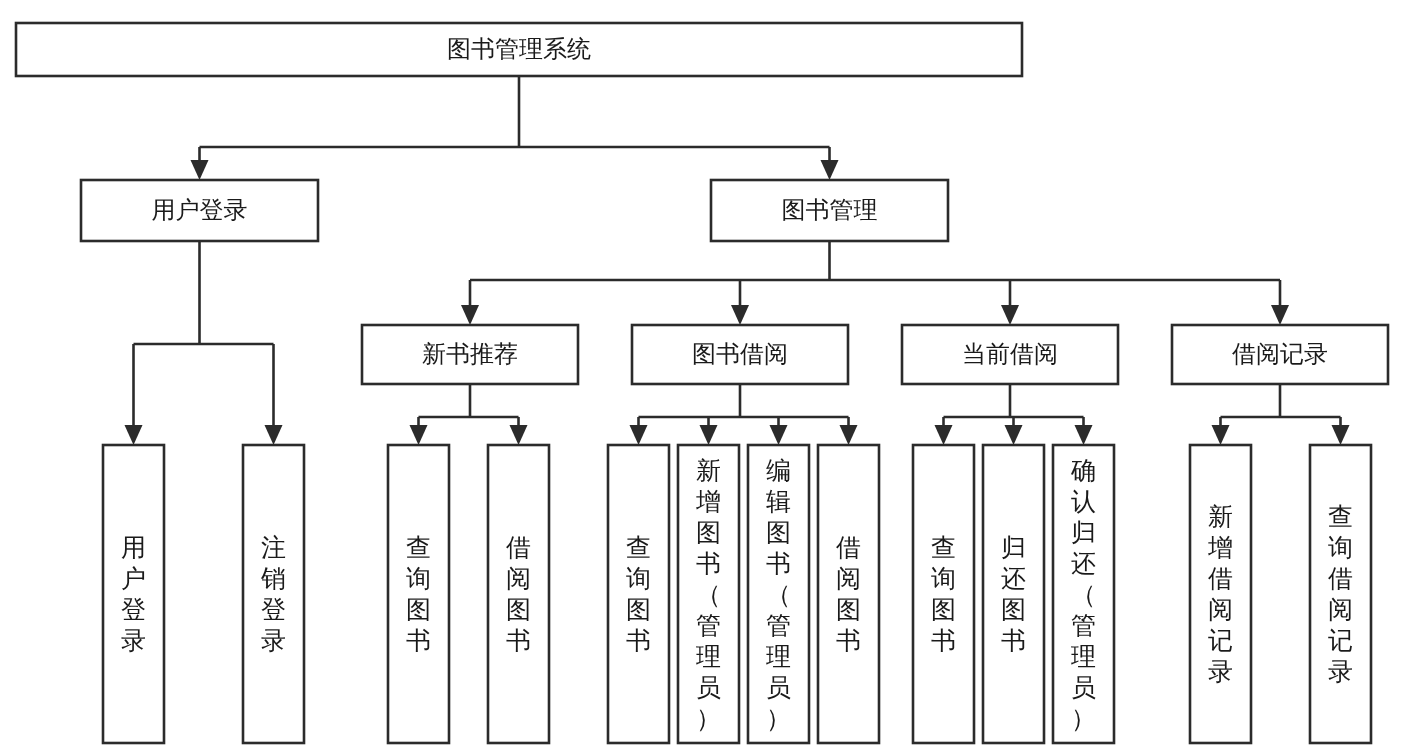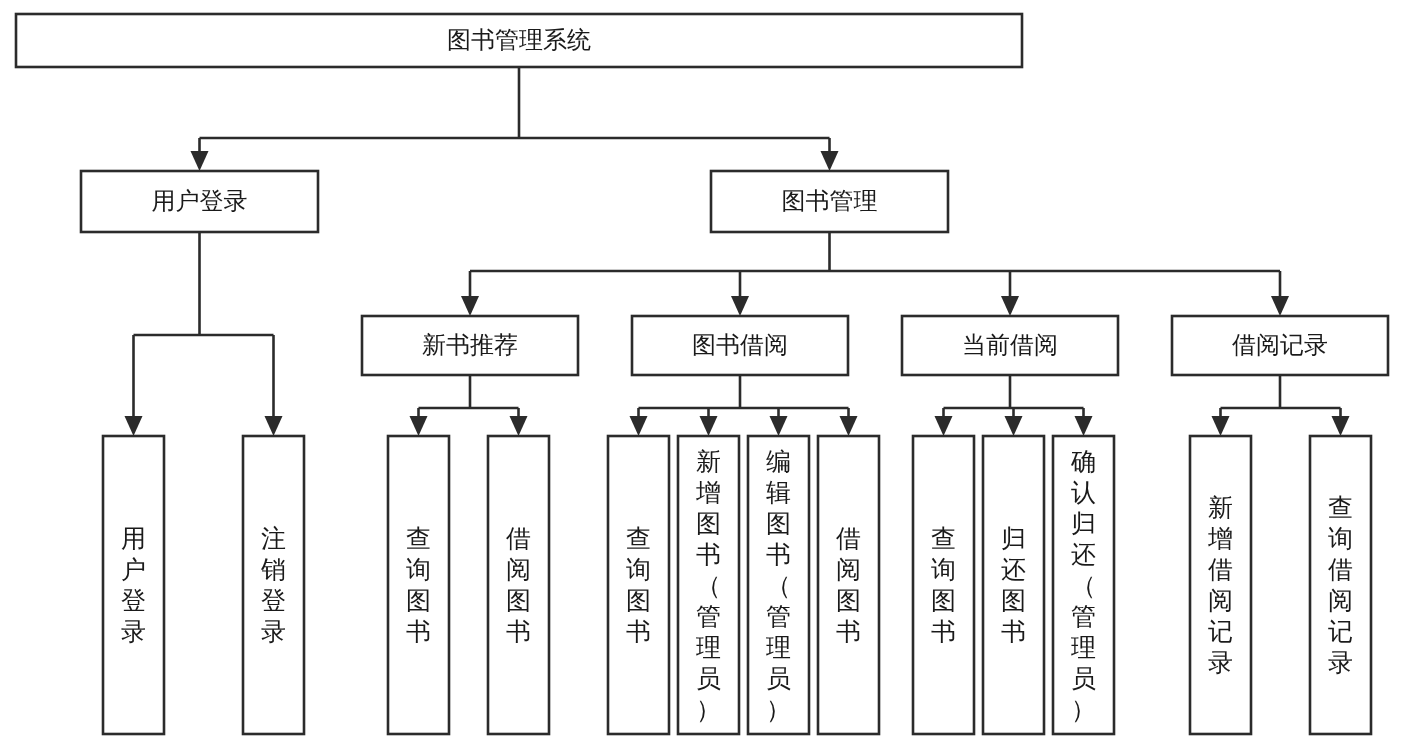--- a/index.html
+++ b/index.html
@@ -10,21 +10,21 @@
   body {
     width: 1405px;
     height: 747px;
     font-family: "Liberation Sans", sans-serif;
     overflow: hidden;
     position: relative;
   }
   #diagram-root {
     position: absolute;
     left: 0;
-    top: 0;
+    top: 9px;
     width: 1405px;
     height: 610px;
   }
   svg.diagram-canvas {
     display: block;
     width: 1405px;
     height: 747px;
   }
   .node-box {
     fill: #ffffff;

